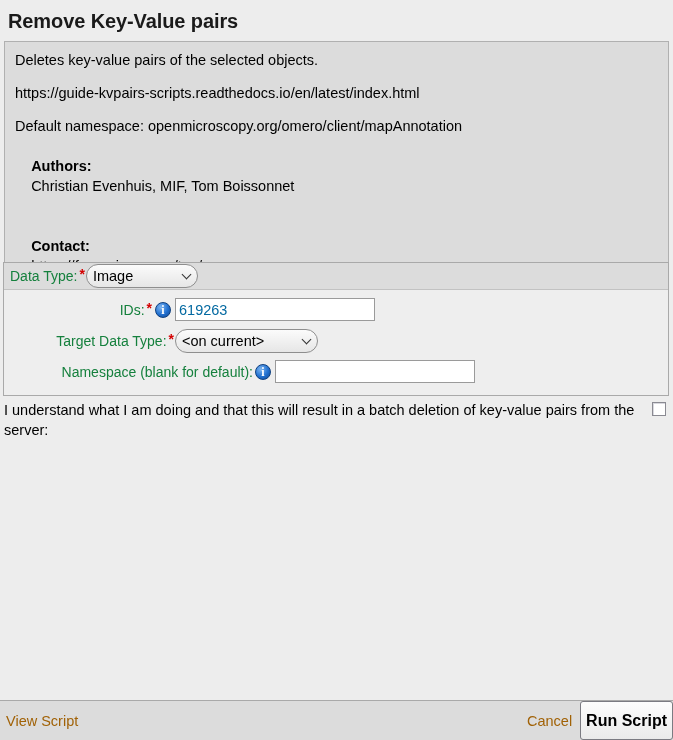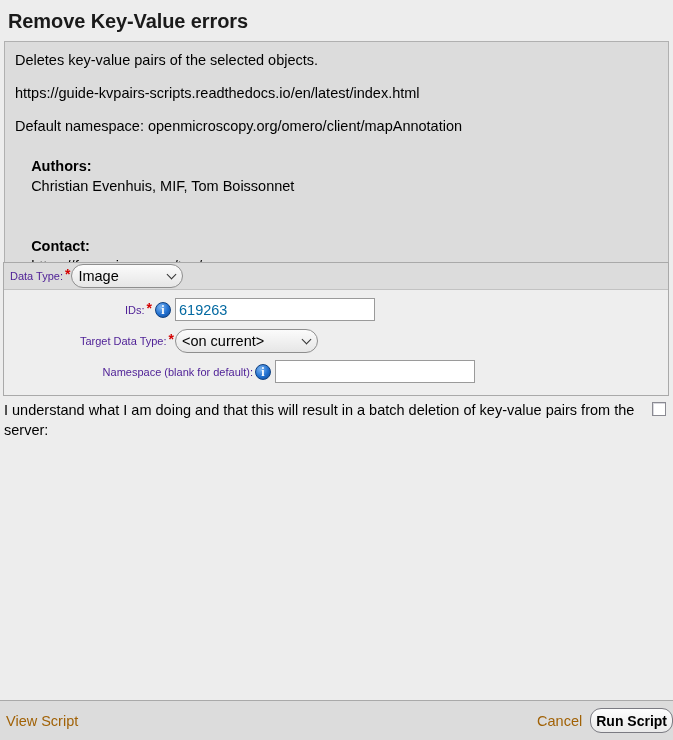--- a/index.html
+++ b/index.html
@@ -64,22 +64,22 @@
     align-items: center;
     height: 27px;
   }
   .form-body { padding: 4px 6px 8px 6px; }
   .form-row {
     display: flex;
     align-items: center;
     height: 31px;
   }
   .field-label {
-    font-size: 11px;
-    color: #4c1d95;
+    font-size: 14px;
+    color: #15803d;
     white-space: nowrap;
   }
   .req-star {
     color: #d40000;
     font-weight: bold;
     font-size: 14px;
     margin: 0 1px 0 2px;
     position: relative;
     top: -2px;
   }
@@ -210,36 +210,36 @@
     cursor: pointer;
   }
   .footer-right {
     margin-left: auto;
     display: flex;
     align-items: center;
     gap: 8px;
   }
   .run-button {
     border: 1px solid #7b7b82;
-    border-radius: 11px;
+    border-radius: 3px;
     background: linear-gradient(#fdfdfd, #eaeaea);
     font-family: "Liberation Sans", sans-serif;
-    font-size: 14px;
+    font-size: 16px;
     font-weight: bold;
     color: #000;
-    height: 25px;
+    height: 39px;
     padding: 0 5px;
     cursor: pointer;
     margin-right: 0px;
   }
 </style>
 </head>
 <body>
 
-<div class="page-title">Remove Key-Value errors</div>
+<div class="page-title">Remove Key-Value pairs</div>
 
 <div class="desc-panel">
   <div class="desc-line">Deletes key-value pairs of the selected objects.</div>
   <div class="desc-line blank">&nbsp;</div>
   <div class="desc-line">https://guide-kvpairs-scripts.readthedocs.io/en/latest/index.html</div>
   <div class="desc-line blank">&nbsp;</div>
   <div class="desc-line">Default namespace: openmicroscopy.org/omero/client/mapAnnotation</div>
   <div class="desc-line">
     <span class="desc-label">Authors:</span>
     <span>Christian Evenhuis, MIF, Tom Boissonnet</span>

